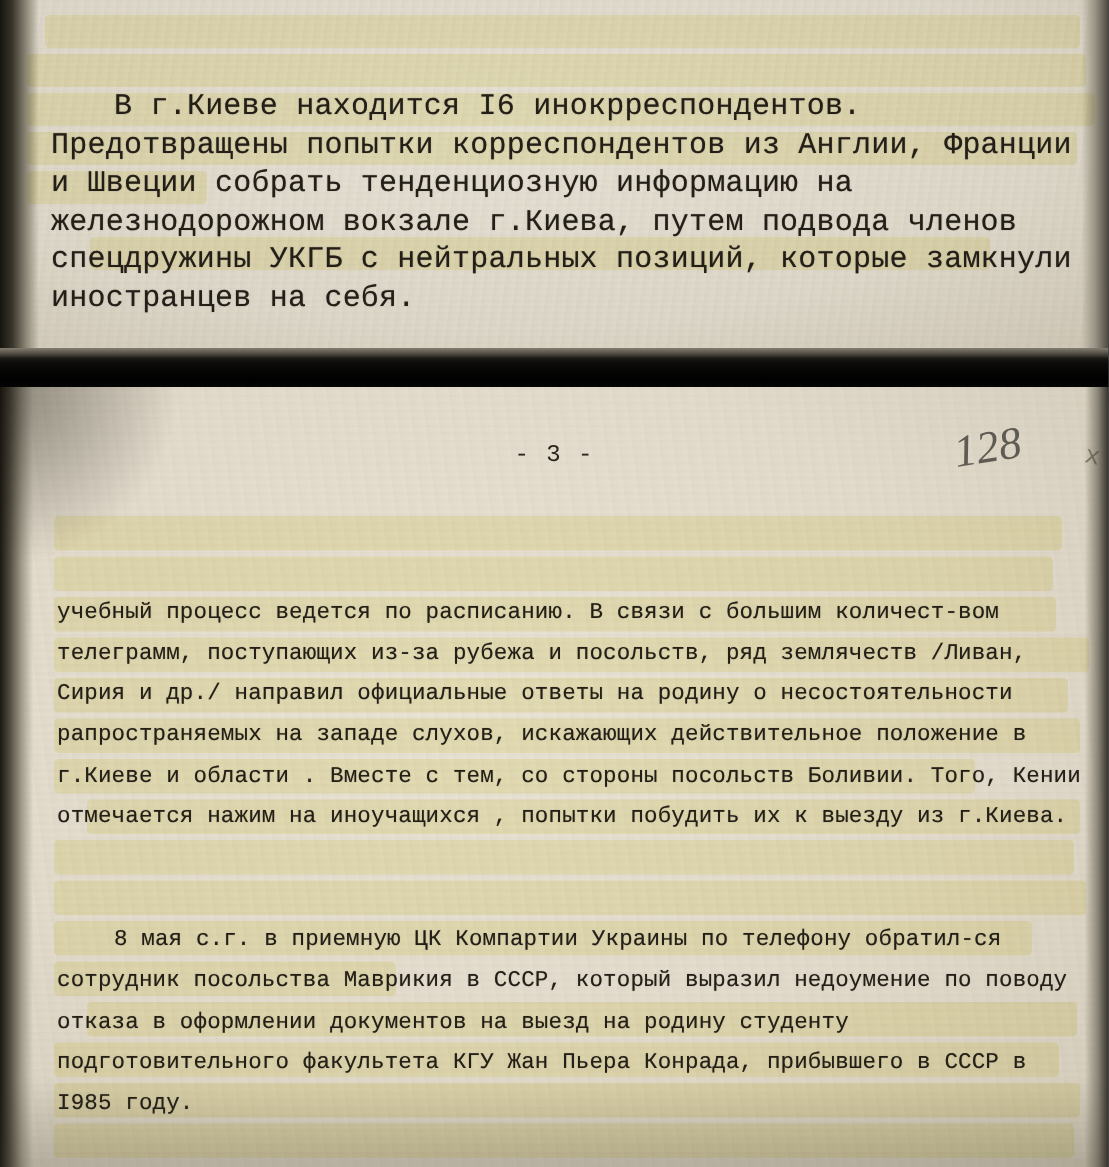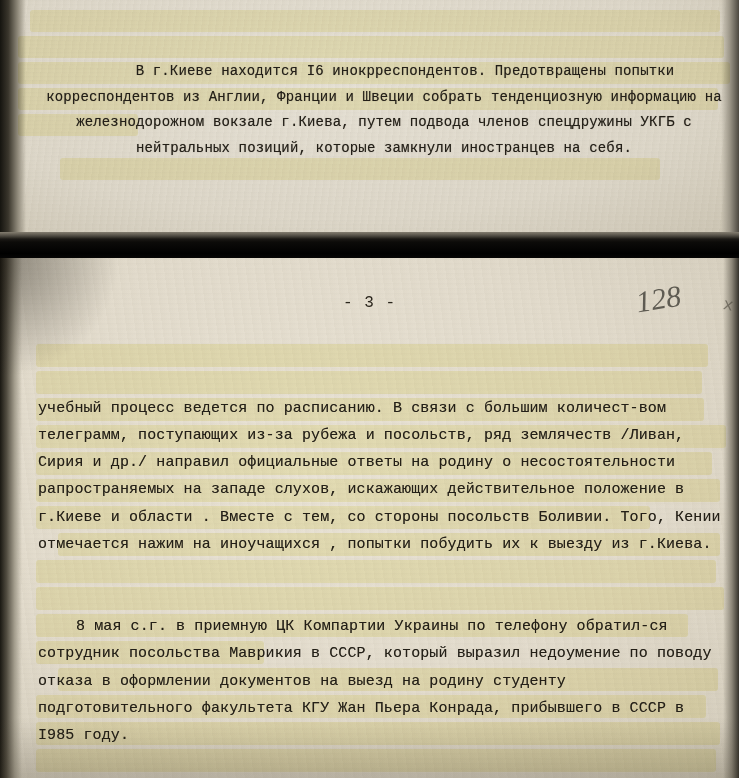--- a/index.html
+++ b/index.html
@@ -45,26 +45,25 @@
       repeating-linear-gradient(180deg, rgba(0,0,0,0.016) 0px, rgba(0,0,0,0) 2px, rgba(255,255,255,0.012) 4px),
       repeating-linear-gradient(97deg, rgba(120,110,85,0.05) 0px, rgba(255,255,255,0) 7px);
     pointer-events: none;
   }
   .top-text {
     position: absolute;
     left: 34px;
     top: 8px;
     width: 700px;
     color: #231f18;
-    font-size: 14px;
+    font-size: 20px;
     line-height: 25.5px;
     letter-spacing: 0.15px;
     white-space: pre-wrap;
     text-shadow: 0 0 0.7px rgba(40,34,24,0.55);
-    text-align: center;
   }
   .top-text .p1 { text-indent: 42px; display: block; }
   .top-text .p2 { text-indent: 42px; display: block; margin-top: 22px; }
 
   
   .hl {
     position: absolute;
     background: rgba(232, 226, 120, 0.30);
     mix-blend-mode: multiply;
     border-radius: 3px;

